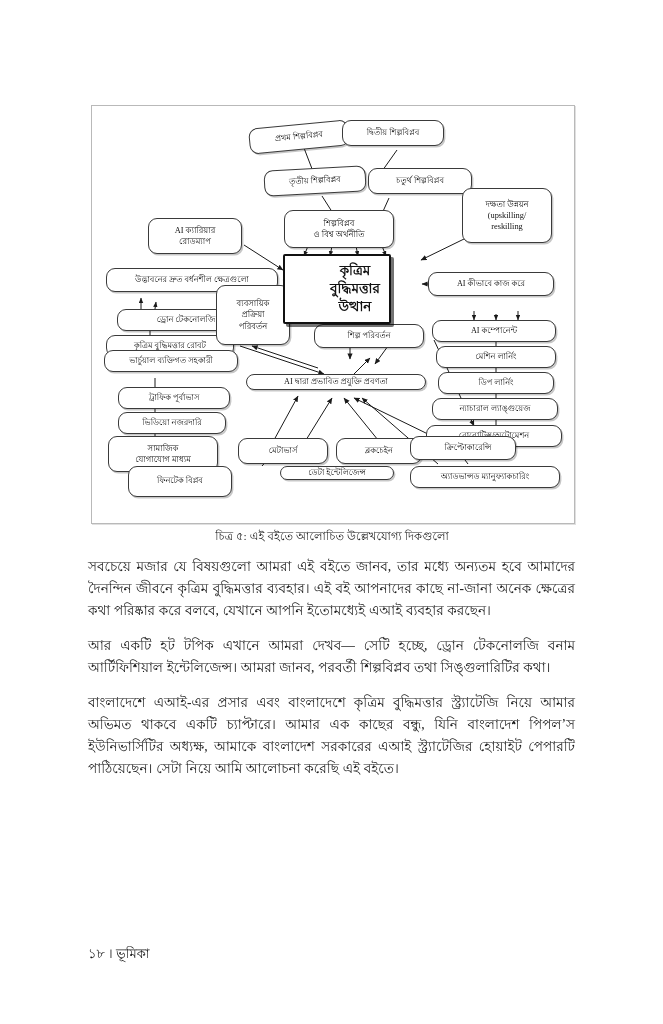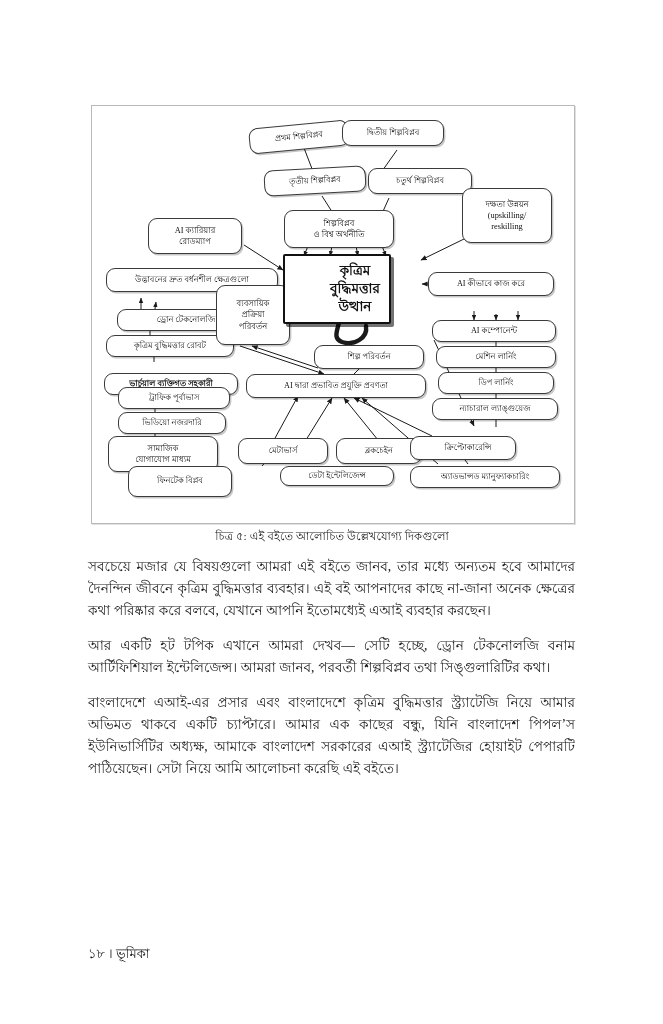--- a/index.html
+++ b/index.html
@@ -169,51 +169,52 @@
       <div class="node" style="left:336px;top:166px;width:126px;height:24px;">AI কীভাবে কাজ করে</div>
 
       <div class="node" style="left:25px;top:203px;width:112px;height:22px;padding-left:30px;">ড্রোন টেকনোলজি</div>
 
       <div class="node" style="left:340px;top:214px;width:124px;height:22px;">AI কম্পোনেন্ট</div>
 
       <div class="node" style="left:14px;top:229px;width:128px;height:22px;">কৃত্রিম বুদ্ধিমত্তার রোবট</div>
 
       <div class="node" style="left:344px;top:240px;width:120px;height:22px;">মেশিন লার্নিং</div>
 
-      <div class="node" style="left:12px;top:267px;width:134px;height:22px;font-weight:bold;">ভার্চুয়াল ব্যক্তিগত সহকারী</div>
+      <div class="node" style="left:12px;top:244px;width:134px;height:22px;">ভার্চুয়াল ব্যক্তিগত সহকারী</div>
 
       <div class="node" style="left:346px;top:266px;width:116px;height:22px;text-align:center;">ডিপ লার্নিং</div>
 
       <div class="node hub" style="left:124px;top:179px;width:74px;height:60px;">ব্যবসায়িক
 প্রক্রিয়া
 পরিবর্তন</div>
 
-      <div class="node" style="left:222px;top:218px;width:110px;height:24px;margin-top:21px;">শিল্প পরিবর্তন</div>
+      <div class="node" style="left:222px;top:218px;width:110px;height:24px;">শিল্প পরিবর্তন</div>
 
       <div class="node" style="left:26px;top:281px;width:112px;height:22px;">ট্রাফিক পূর্বাভাস</div>
 
       <div class="node" style="left:340px;top:292px;width:126px;height:22px;">ন্যাচারাল  ল্যাঙ্গুয়েজ</div>
 
       <div class="node" style="left:26px;top:306px;width:108px;height:22px;">ভিডিয়ো নজরদারি</div>
 
-      <div class="node" style="left:154px;top:268px;width:180px;height:24px;">AI দ্বারা প্রভাবিত প্রযুক্তি প্রবণতা</div>
-
+      <div class="node" style="left:154px;top:268px;width:180px;height:16px;">AI দ্বারা প্রভাবিত প্রযুক্তি প্রবণতা</div>
+
+      <div class="node" style="left:334px;top:319px;width:136px;height:22px;">রোবোটিক্স/অটোমেশন</div>
 
       <div class="node hub" style="left:16px;top:330px;width:110px;height:36px;">সামাজিক
 যোগাযোগ মাধ্যম</div>
 
       <div class="node" style="left:146px;top:332px;width:90px;height:26px;">মেটাভার্স</div>
 
       <div class="node" style="left:244px;top:332px;width:86px;height:26px;">ব্লকচেইন</div>
 
       <div class="node" style="left:318px;top:330px;width:106px;height:24px;padding-left:14px;">ক্রিপ্টোকারেন্সি</div>
 
       <div class="node" style="left:36px;top:360px;width:104px;height:31px;">ফিনটেক বিপ্লব</div>
 
-      <div class="node" style="left:188px;top:360px;width:114px;height:20px;">ডেটা ইন্টেলিজেন্স</div>
+      <div class="node" style="left:188px;top:360px;width:114px;height:14px;">ডেটা ইন্টেলিজেন্স</div>
 
       <div class="node" style="left:318px;top:360px;width:150px;height:22px;">অ্যাডভান্সড ম্যানুফ্যাকচারিং</div>
 
     </div>
   </div>
 
   <div id="figure-caption">চিত্র ৫:  এই বইতে আলোচিত উল্লেখযোগ্য দিকগুলো</div>
 
   <div class="body-col">
     <p class="para">সবচেয়ে মজার যে বিষয়গুলো আমরা এই বইতে জানব, তার মধ্যে অন্যতম হবে আমাদের দৈনন্দিন জীবনে কৃত্রিম বুদ্ধিমত্তার ব্যবহার। এই বই আপনাদের কাছে না-জানা অনেক ক্ষেত্রের কথা পরিষ্কার করে বলবে, যেখানে আপনি ইতোমধ্যেই এআই ব্যবহার করছেন।</p>

